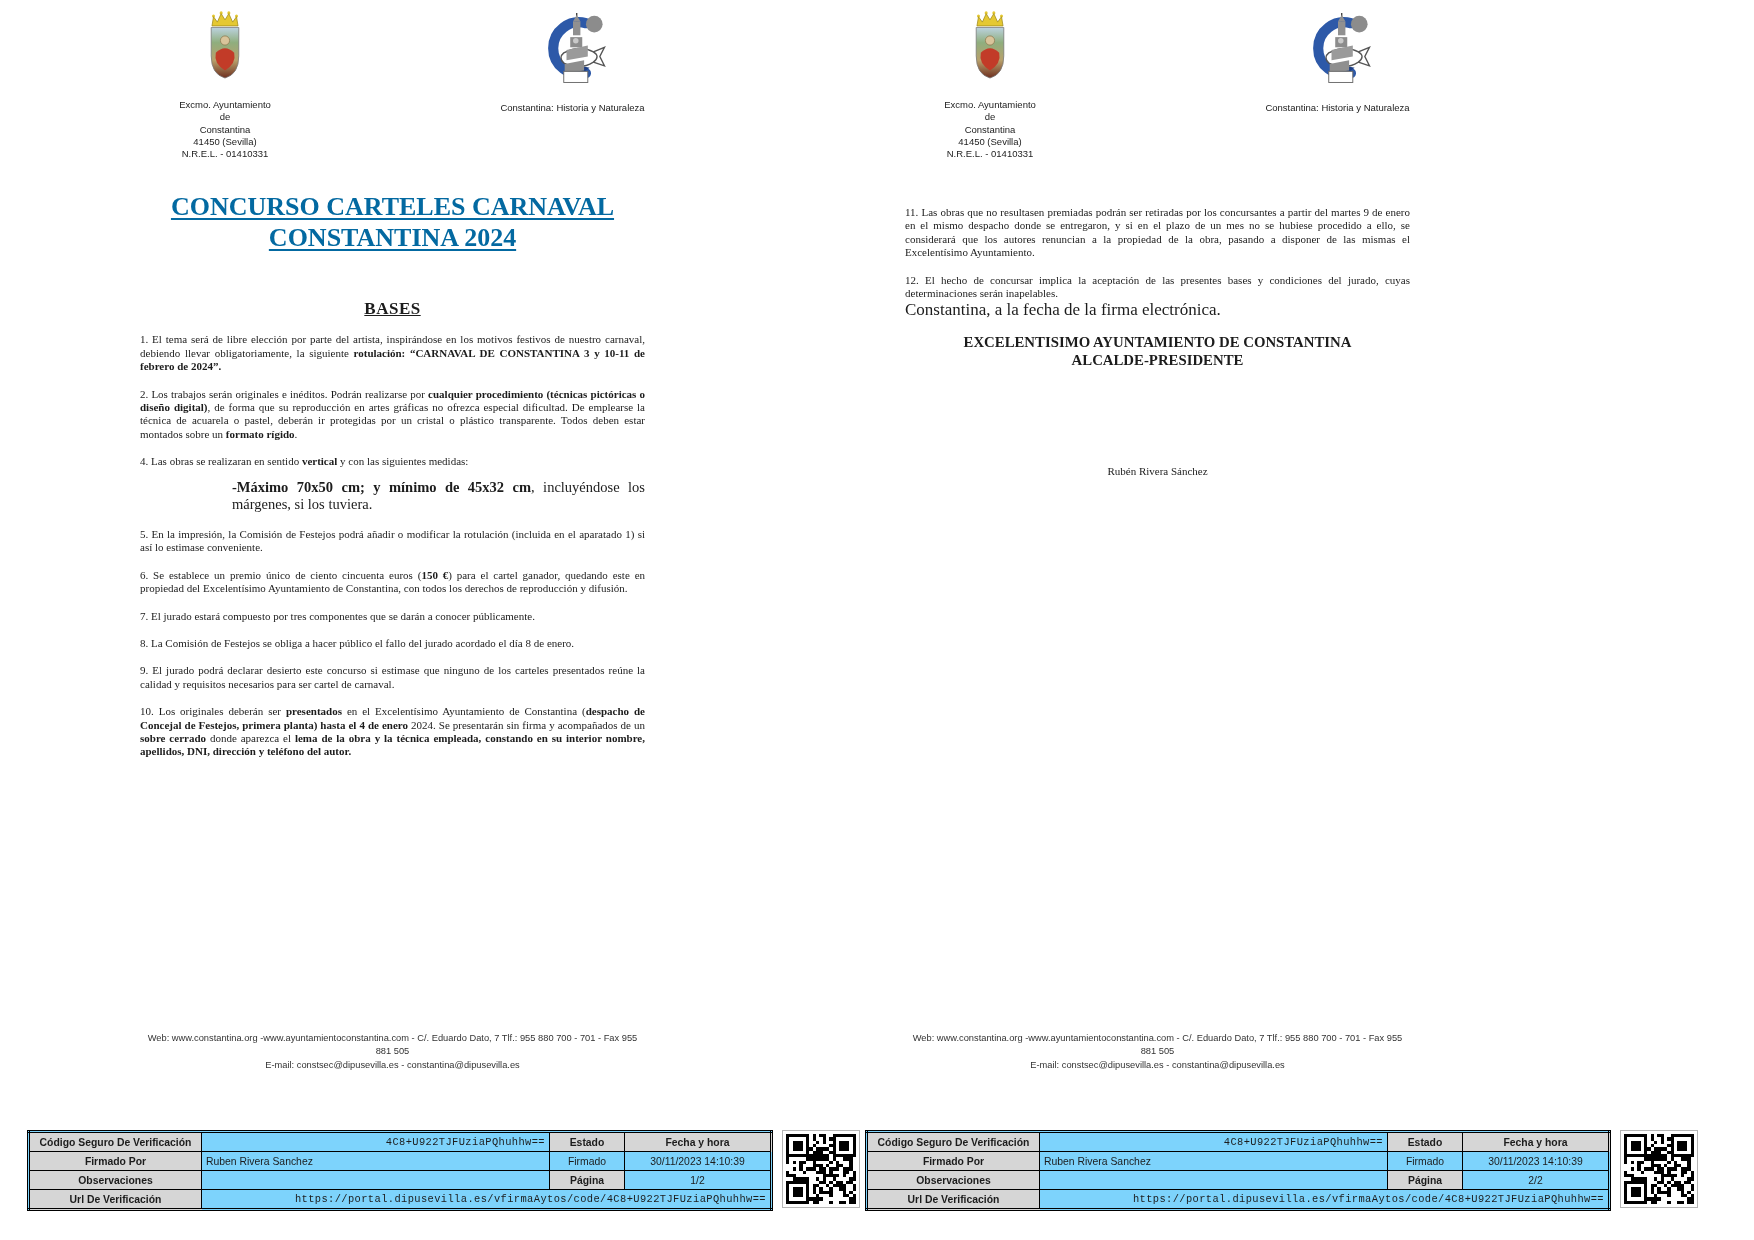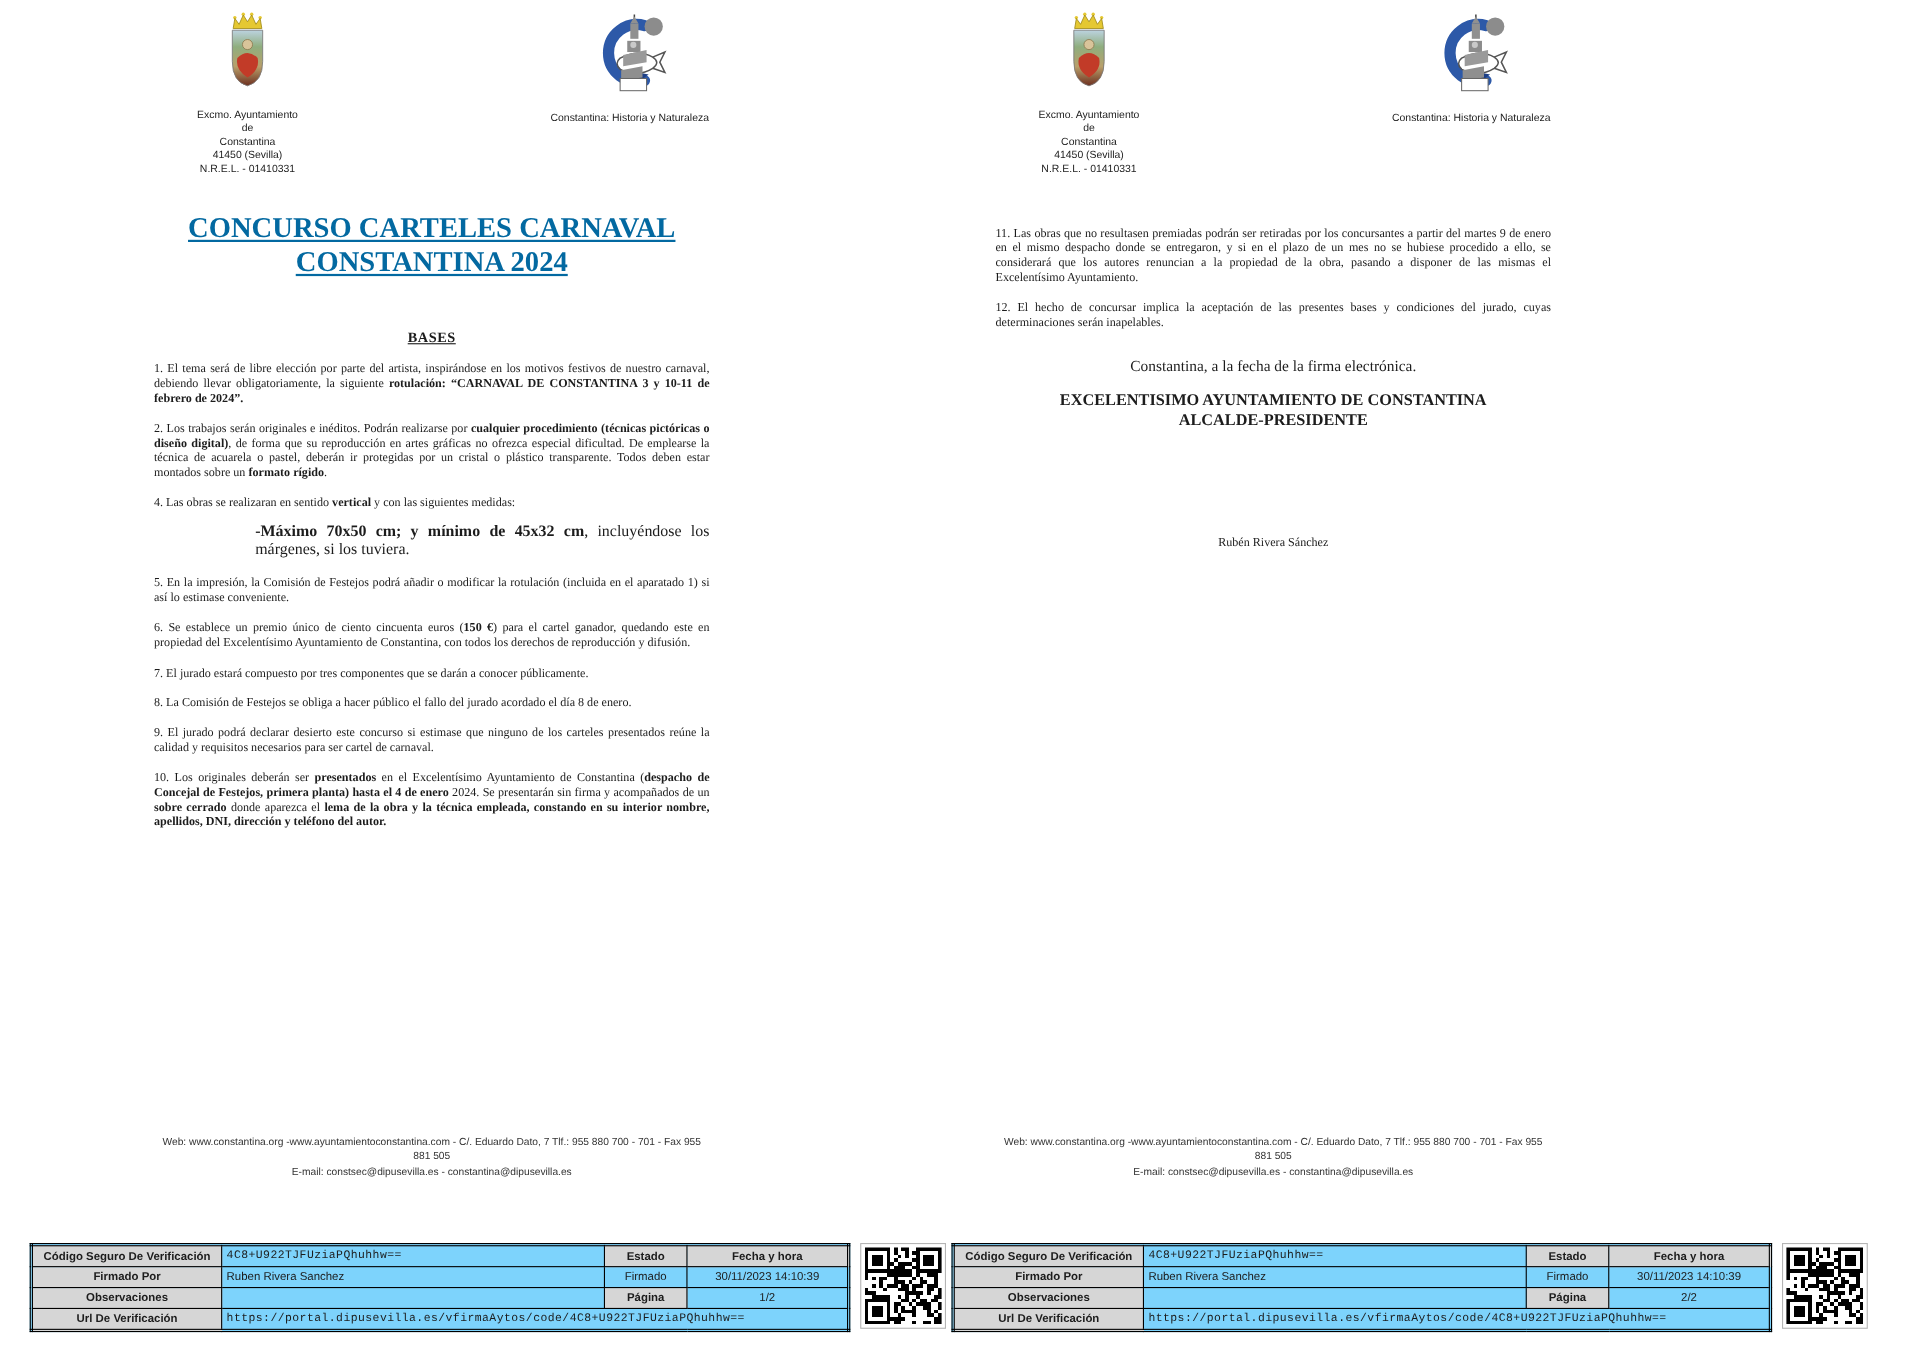--- a/index.html
+++ b/index.html
@@ -18,28 +18,28 @@
   .org-block svg{display:block;margin:0 auto 3px auto;}
   .org-line{font:9.5px "Liberation Sans",sans-serif;color:#222;line-height:1.3;}
   .logo2-block{position:absolute;right:-20px;top:10px;width:185px;text-align:center;}
   .logo2-block svg{display:block;margin:0 auto 10px auto;}
   .logo2-caption{font:9.5px "Liberation Sans",sans-serif;color:#222;}
 
   
   .doc-title{margin-top:14px;text-align:center;color:#0369a1;
              font-weight:bold;font-size:26px;line-height:1.18;}
   .doc-title div{text-decoration:underline;text-underline-offset:3px;}
-  .bases-heading{margin-top:46px;text-align:center;font-weight:bold;font-size:13px;
+  .bases-heading{margin-top:46px;text-align:center;font-weight:bold;font-size:17px;
                  text-decoration:underline;letter-spacing:.5px;}
   .para{font-size:11px;line-height:1.22;text-align:justify;margin:14px 0 0 0;}
   .para b{font-weight:bold;}
   .indent-para{margin:10px 0 0 92px;width:413px;font-size:14.5px;line-height:1.22;text-align:justify;}
 
   
-  .sig-place{margin-top:26px;text-align:center;font-size:14px;}
+  .sig-place{text-align:left;font-size:17px;}
   .sig-role{margin-top:14px;text-align:center;font-weight:bold;font-size:14.8px;line-height:1.18;}
   .sig-name{margin-top:96px;text-align:center;font-size:11px;}
 
   
   .page-footer{position:absolute;top:1032px;width:505px;text-align:center;
                font:9.3px "Liberation Sans",sans-serif;color:#333;line-height:1.45;}
   #page-1 .page-footer{left:140px;}
   #page-2 .page-footer{left:28px;}
 
   
@@ -47,21 +47,21 @@
   #verify-1{left:27px;top:1130px;}
   #verify-2{left:865px;top:1130px;}
   table.verify{border-collapse:collapse;border:3px double #000;background:#7dd3fc;
                font-family:"Liberation Sans",sans-serif;}
   table.verify td{border:1px solid #000;height:16px;padding:1px 4px;font-size:10.4px;vertical-align:middle;}
   td.lbl{background:#d6d6d6;font-weight:bold;text-align:center;}
   td.hdr{background:#d6d6d6;font-weight:bold;text-align:center;}
   td.val-c{text-align:center;}
   td.val-l{text-align:left;padding-left:6px;}
   td.mono{font-family:"Liberation Mono","DejaVu Sans Mono",monospace;font-size:10px;
-          letter-spacing:.4px;text-align:left;}
+          letter-spacing:.4px;text-align:right;}
   td.urlrow{height:26px;vertical-align:top;padding-top:5px;}
   .qr-box{width:70px;height:70px;border:1px solid #b5b5b5;padding:3px;background:#fff;}
   .qr-box svg{display:block;width:100%;height:100%;}
 </style>
 </head>
 <body>
 
 <div class="page" id="page-1">
   <div class="content">
 

